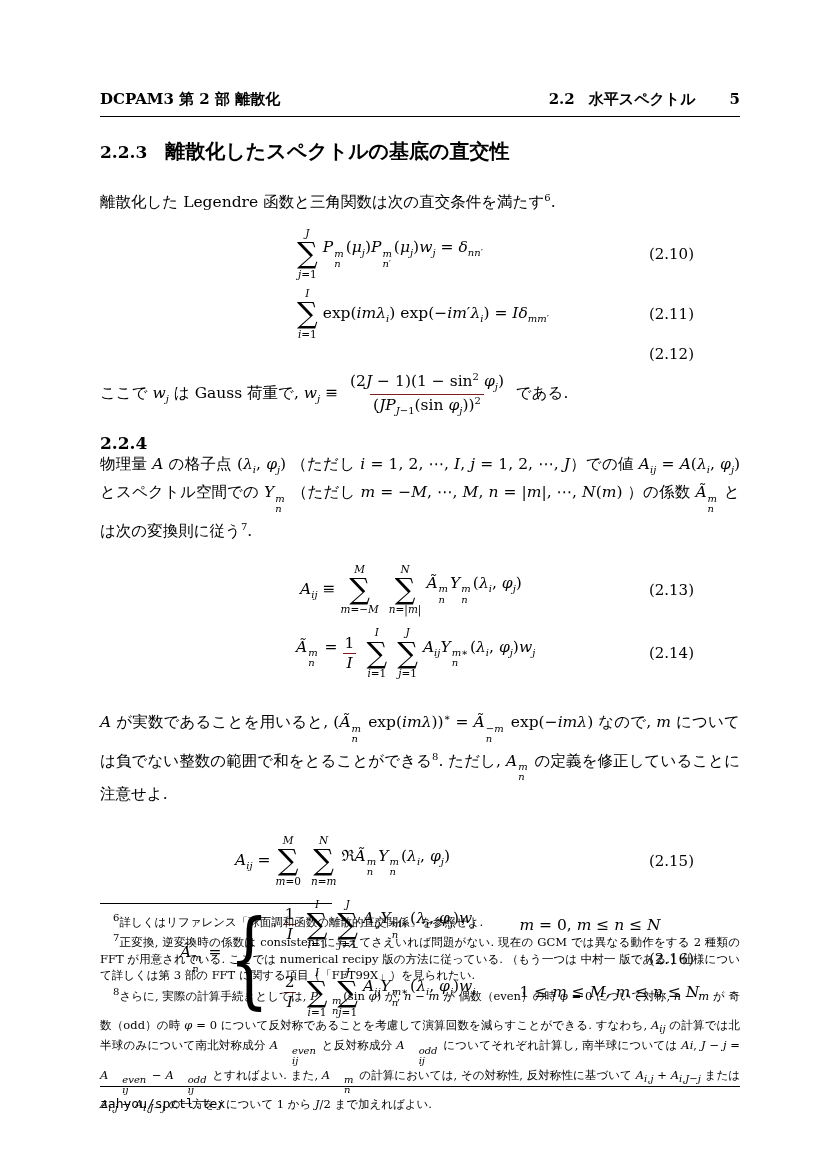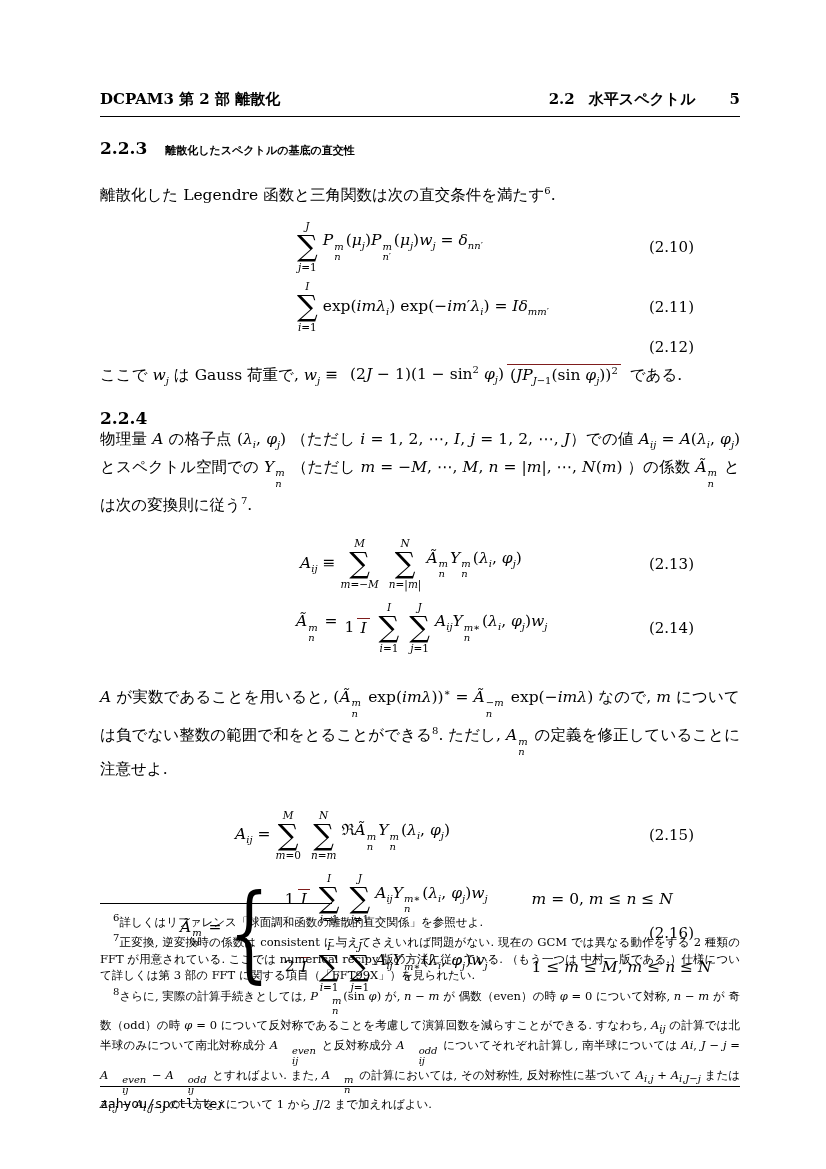--- a/index.html
+++ b/index.html
@@ -9,34 +9,34 @@
   
   .pg-header{position:absolute;left:100px;top:90px;width:640px;display:flex;
              justify-content:space-between;align-items:baseline;border-bottom:1.5px solid #000;
              padding-bottom:7px;font-weight:bold;font-size:15px;}
   .pg-header .hright{display:flex;align-items:baseline;gap:14px;}
   .pg-header .pageno{margin-left:20px;}
 
   .main{position:absolute;left:100px;top:128px;width:640px;}
 
   h2.sec{font-size:17px;font-weight:bold;margin:0;display:flex;gap:18px;align-items:baseline;}
-  h2.sec .ttl{font-family:"DejaVu Sans","Liberation Sans",sans-serif;font-size:11px;}
+  h2.sec .ttl{font-family:"DejaVu Sans","Liberation Sans",sans-serif;font-size:20px;}
 
   p.body{font-size:15.5px;line-height:23px;margin:0;text-align:justify;}
 
   
   i{font-style:italic;}
   .rm{font-style:normal;}
   sup,sub{font-size:10px;}
   .ss{display:inline-flex;flex-direction:column;align-items:flex-start;font-size:10px;
       line-height:1.05;vertical-align:-0.42em;margin:0 2px 0 1px;}
   .sum{display:inline-flex;flex-direction:column;align-items:center;margin:0 5px;}
   .sum .lim{font-size:10.5px;line-height:1.25;}
   .sum .sg{font-size:29px;line-height:0.95;}
-  .frac{display:inline-flex;flex-direction:row;align-items:center;margin:0 4px;
+  .frac{display:inline-flex;flex-direction:column;align-items:center;margin:0 4px;
         line-height:1.25;vertical-align:middle;}
   .frac .num,.frac .den{padding:0 3px;}
   .frac .den{border-top:1px solid #7f1d1d;}
 
   .eq-row{position:relative;display:flex;align-items:center;min-height:20px;font-size:15.5px;}
   .eq-content{display:flex;align-items:center;}
   .eq-label{position:absolute;right:46px;top:50%;transform:translateY(-50%);font-size:15px;}
 
   .cases{display:flex;flex-direction:column;gap:14px;}
   .caserow{display:flex;align-items:center;}

